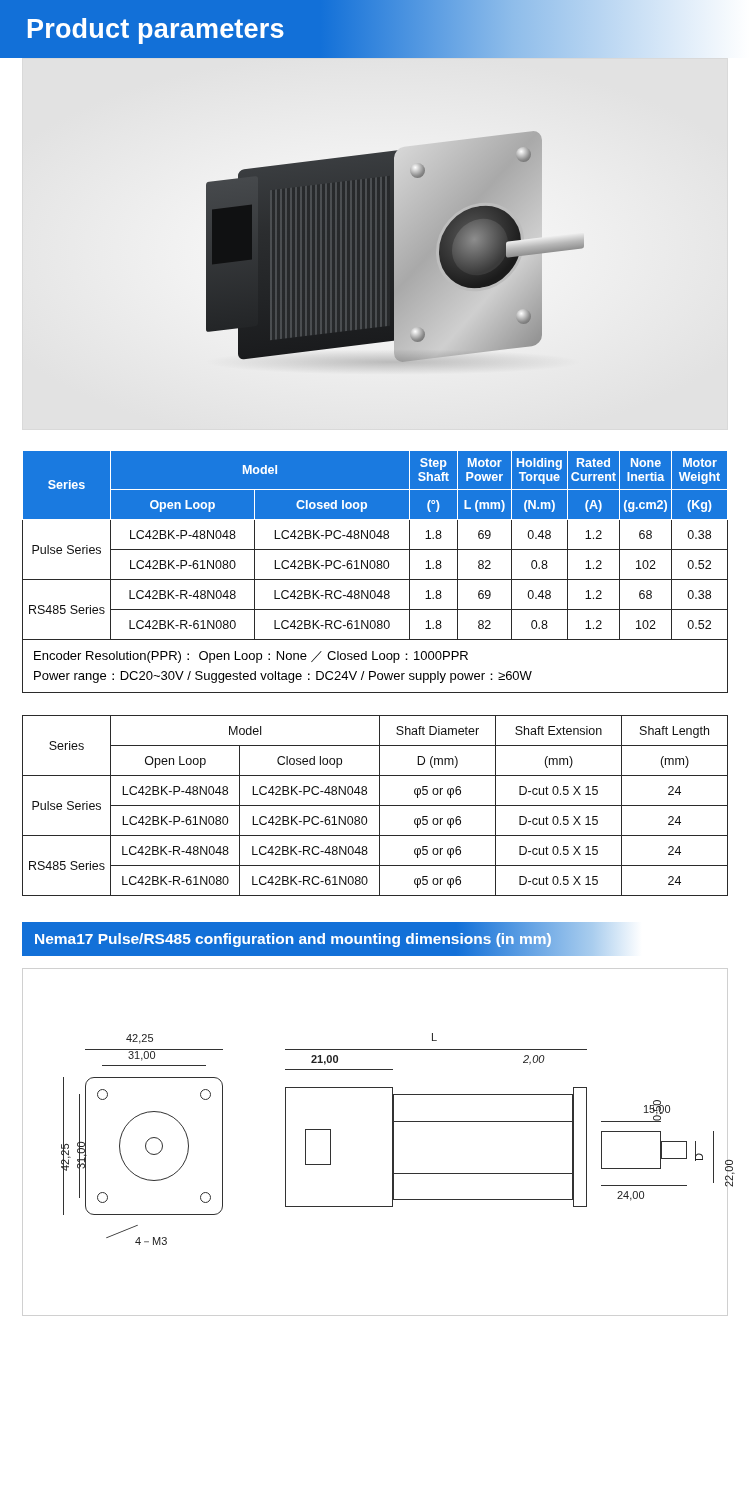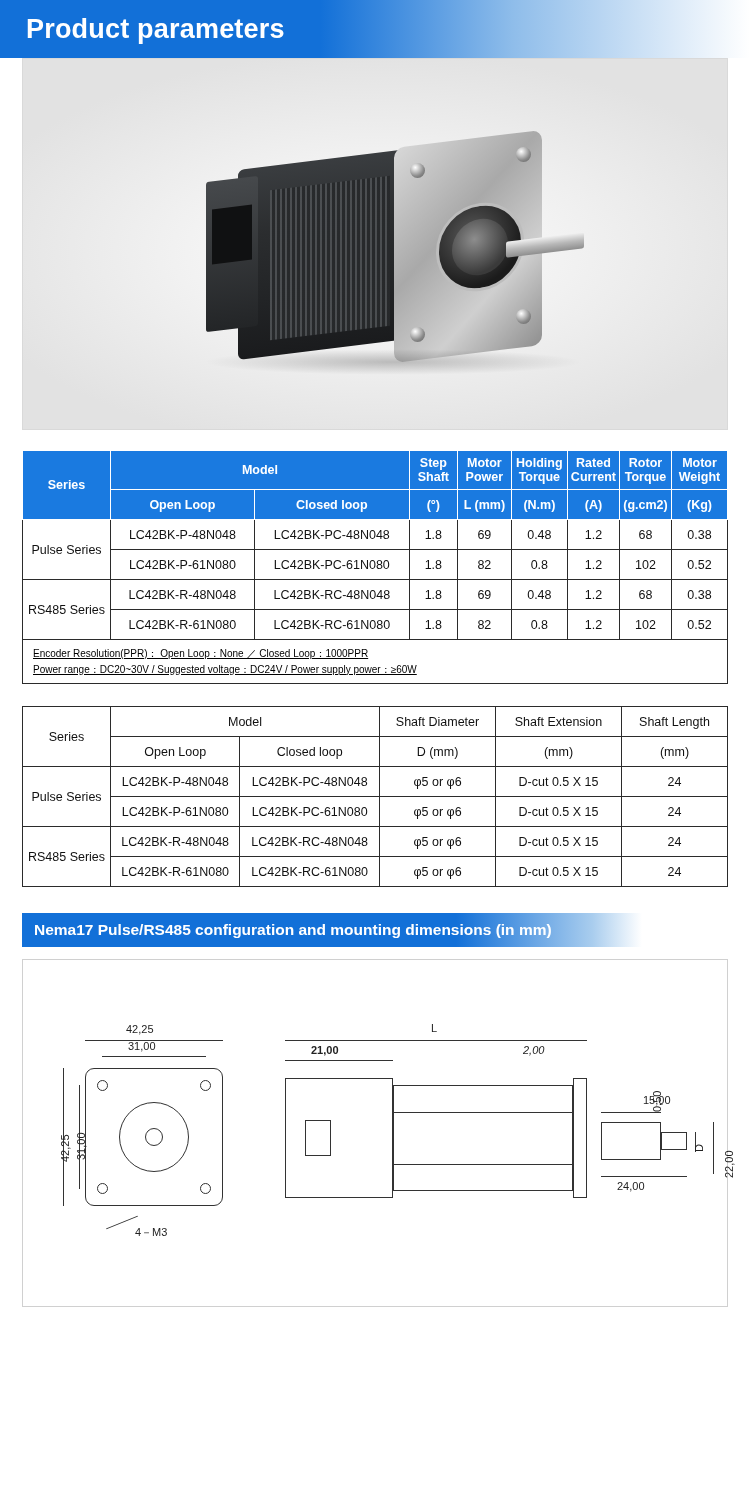--- a/index.html
+++ b/index.html
@@ -135,21 +135,21 @@
   
   .tbl-wrap { margin: 20px 22px 0 22px; }
   table { border-collapse: collapse; width: 100%; font-size: 12.5px; }
   table td, table th { border: 1px solid #2b2b2b; text-align: center; padding: 5px 3px; font-weight: normal; }
 
   .t1 { border: 1px solid #0b5fc4; }
   .t1 .hd { background: #1a7ae0; color: #fff; font-weight: bold; font-size: 12.5px; border-color: #ffffff; }
   .t1 td { height: 30px; }
   .t1 .body td { color: #111; }
   .t1 .note td {
-    text-align: left; padding: 6px 10px; line-height: 1.55; font-size: 10px; text-decoration: underline;
+    text-align: left; padding: 6px 10px; line-height: 1.55; font-size: 13px;
   }
   .t1-outer { border: 1px solid #1a7ae0; }
 
   .t2 td { height: 30px; color: #111; border: 1px solid #2b2b2b; }
 
   
   .sec-bar {
     margin: 26px 22px 0 22px;
     position: relative;
     height: 34px;
@@ -218,21 +218,21 @@
   <div class="tbl-wrap">
     <table class="t1 t1-outer">
       <tbody>
         <tr>
           <td class="hd" rowspan="2" style="width:88px">Series</td>
           <td class="hd" colspan="2" style="width:232px">Model</td>
           <td class="hd" style="width:48px">Step Shaft</td>
           <td class="hd" style="width:54px">Motor Power</td>
           <td class="hd" style="width:56px">Holding Torque</td>
           <td class="hd" style="width:52px">Rated Current</td>
-          <td class="hd" style="width:52px">Rotor Torque</td>
+          <td class="hd" style="width:52px">None Inertia</td>
           <td class="hd" style="width:56px">Motor Weight</td>
         </tr>
         <tr>
           <td class="hd">Open Loop</td>
           <td class="hd">Closed loop</td>
           <td class="hd">(°)</td>
           <td class="hd">L (mm)</td>
           <td class="hd">(N.m)</td>
           <td class="hd">(A)</td>
           <td class="hd">(g.cm2)</td>

